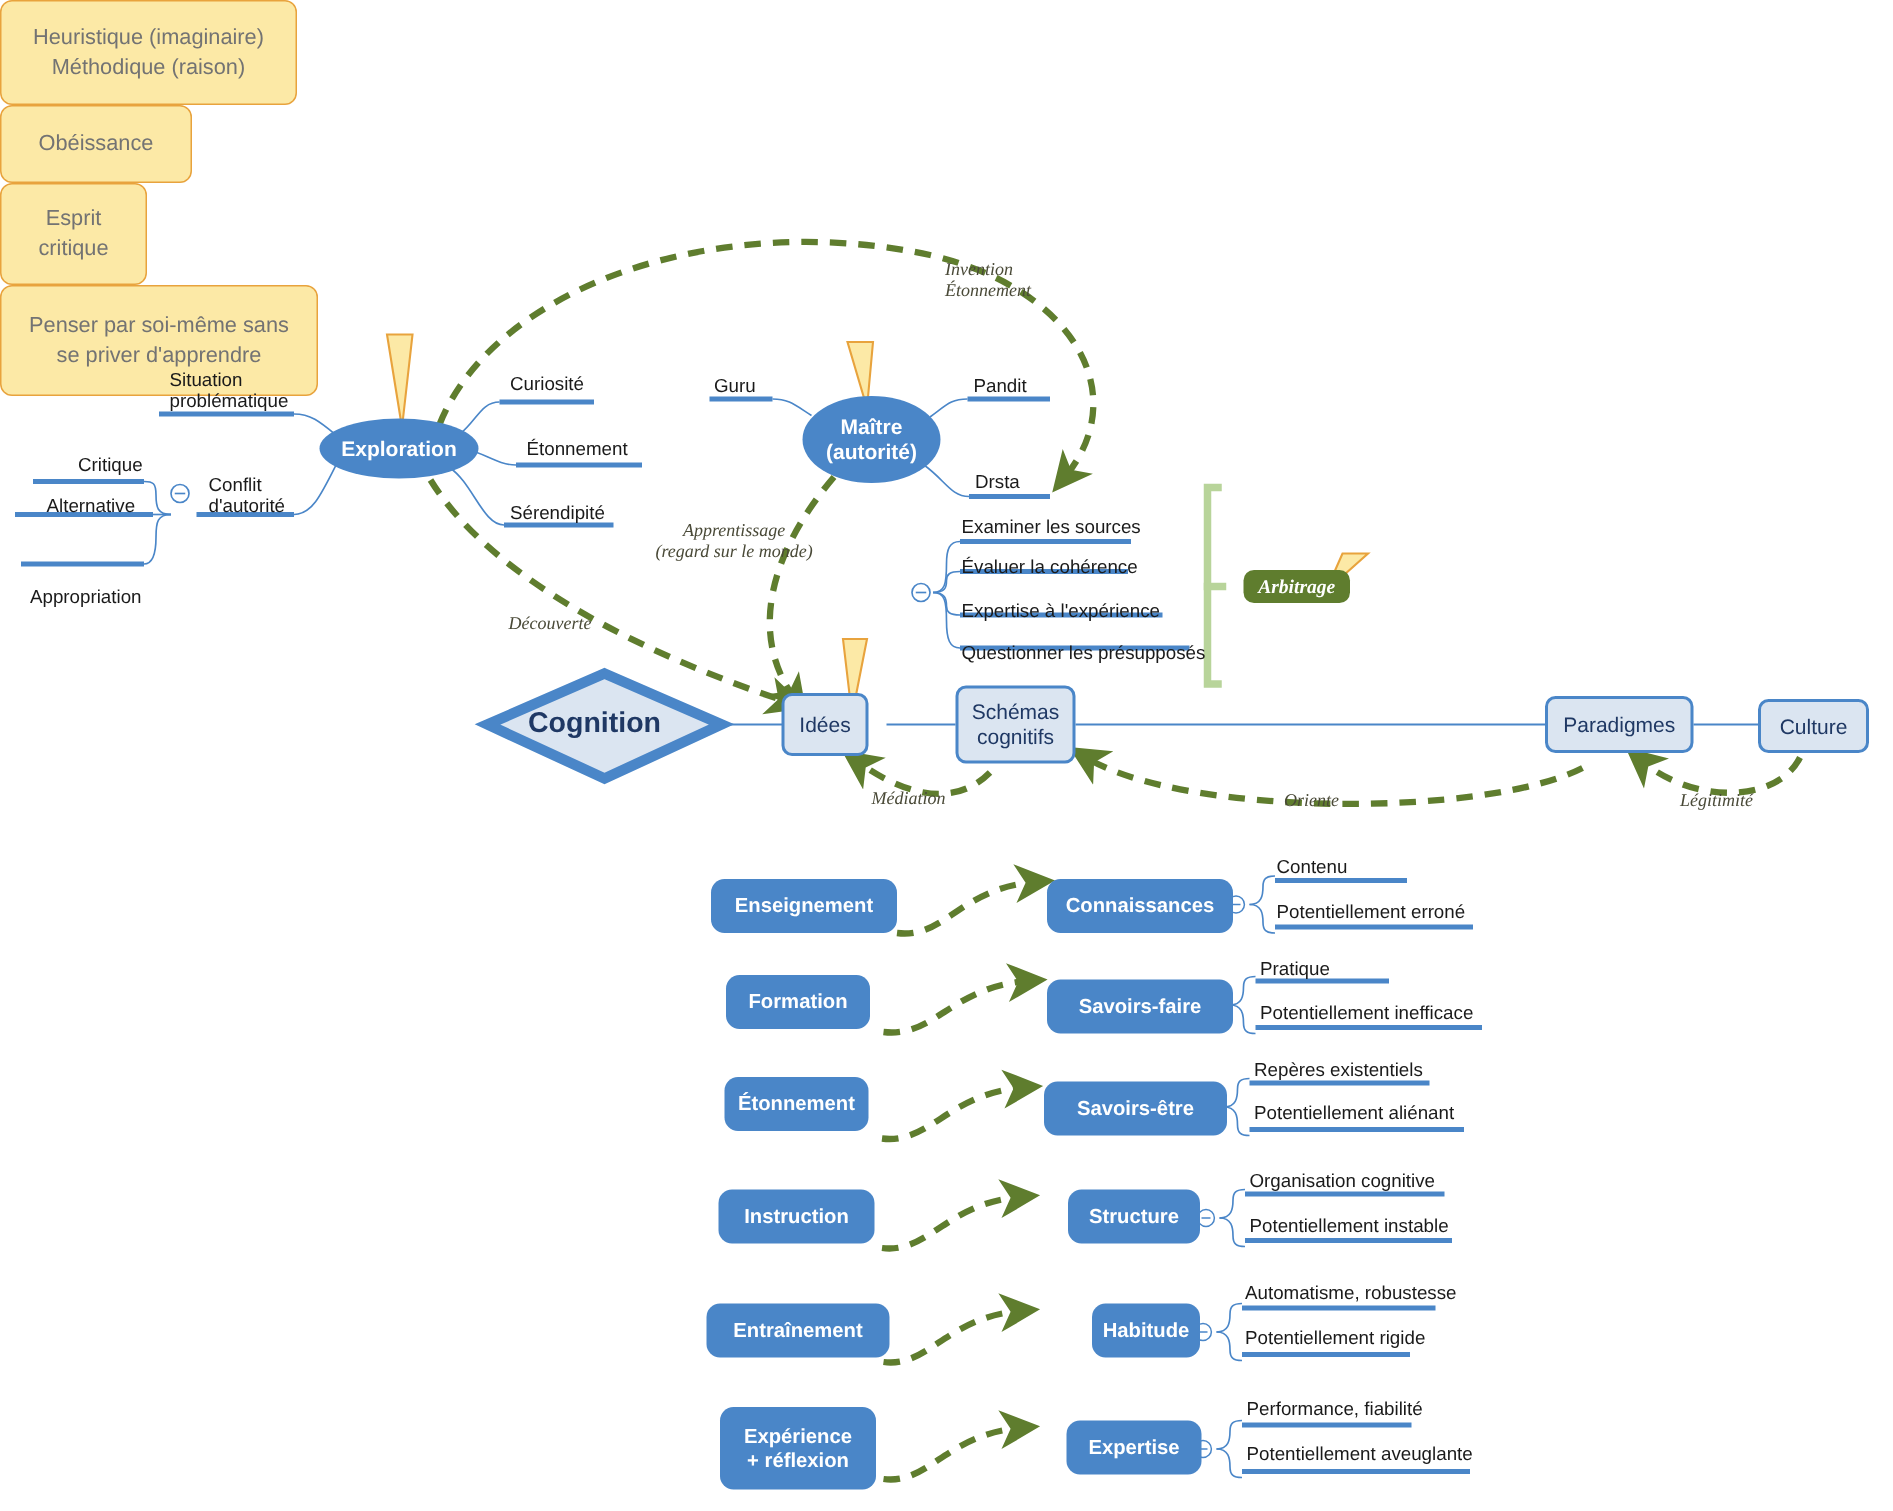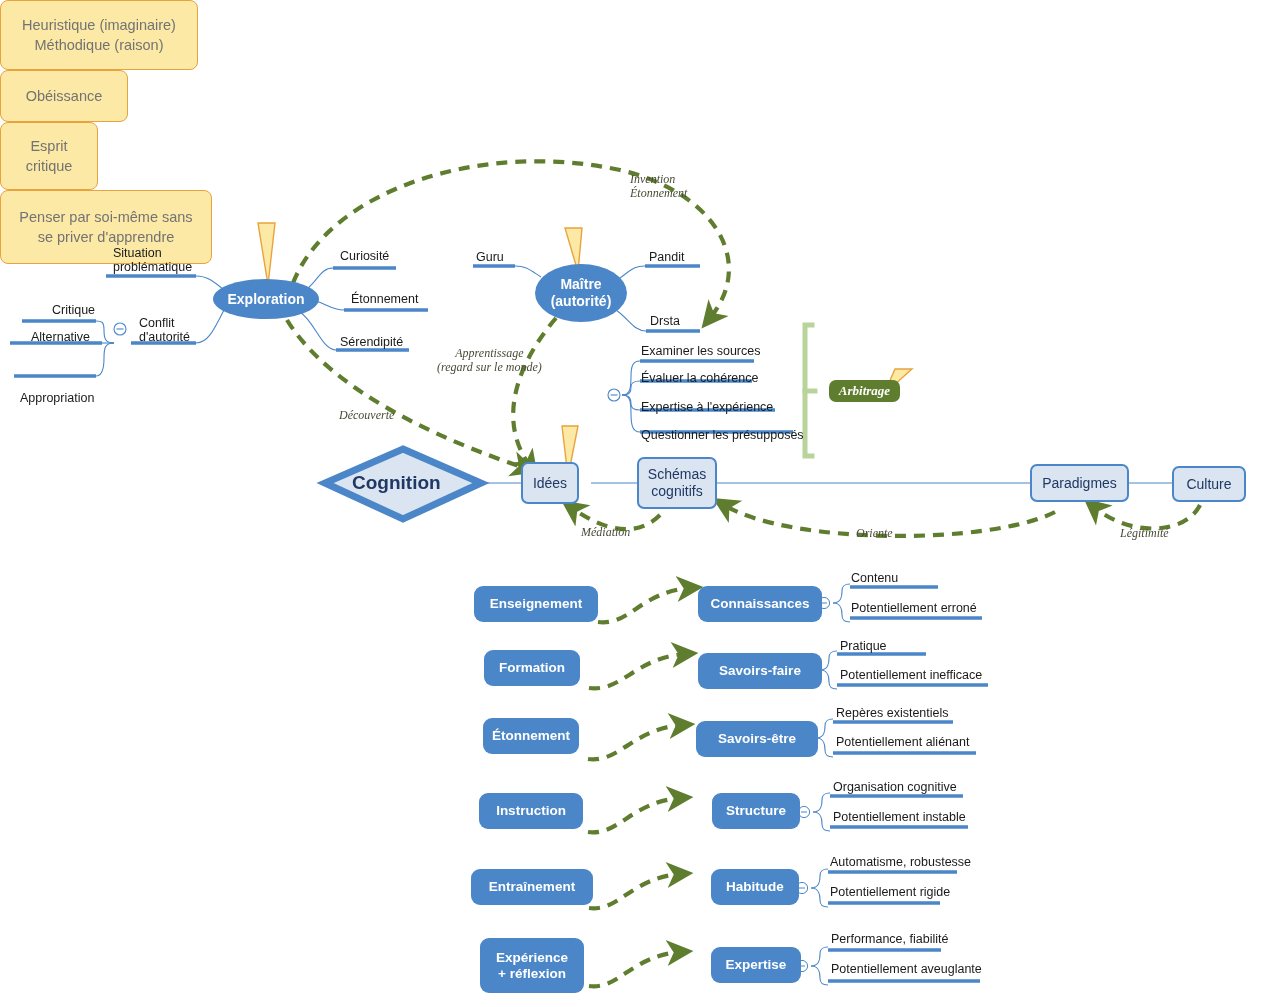--- a/index.html
+++ b/index.html
@@ -342,21 +342,21 @@
   </div>
   <div class="node bluebox" style="left:712px;top:793px;width:88px;height:36px;">
     <span>Structure</span>
   </div>
   <div class="branch" style="left:833px;top:780px;">Organisation cognitive</div>
   <div class="branch" style="left:833px;top:810px;">Potentiellement instable</div>
 
   <div class="node bluebox" style="left:471px;top:869px;width:122px;height:36px;">
     <span>Entraînement</span>
   </div>
-  <div class="node bluebox" style="left:711px;top:869px;width:88px;height:36px;">
+  <div class="node bluebox" style="left:728px;top:869px;width:72px;height:36px;">
     <span>Habitude</span>
   </div>
   <div class="branch" style="left:830px;top:855px;">Automatisme, robustesse</div>
   <div class="branch" style="left:830px;top:885px;">Potentiellement rigide</div>
 
   <div class="node bluebox" style="left:480px;top:938px;width:104px;height:55px;">
     <div>
       <div>Expérience</div>
       <div>+ réflexion</div>
     </div>

